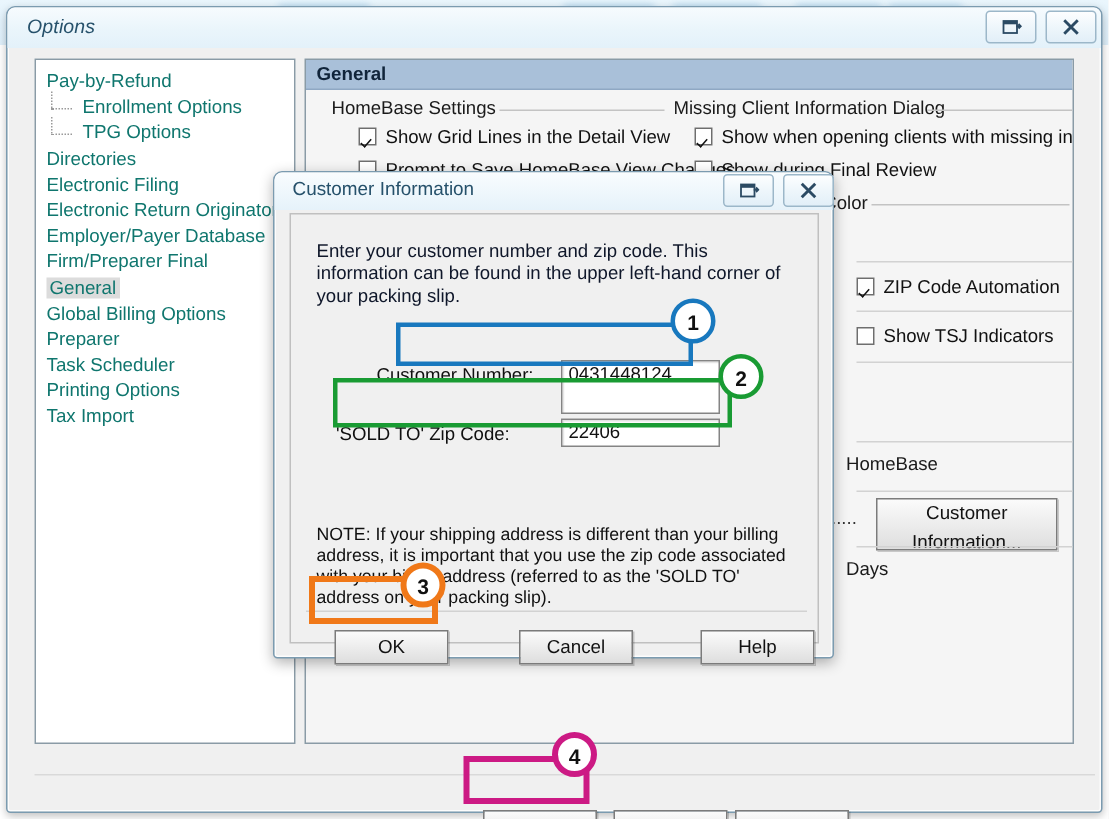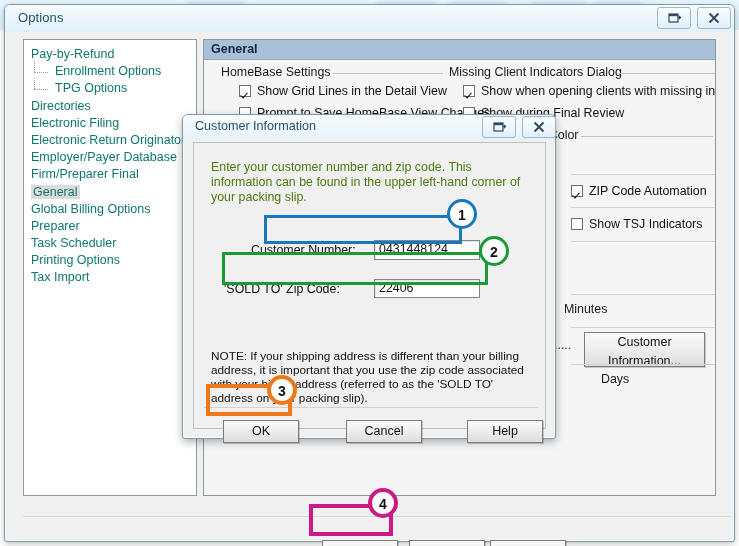--- a/index.html
+++ b/index.html
@@ -25,20 +25,21 @@
     background:#f0f0f0;
     border:1px solid #7b9bb0;
     border-radius:6px 6px 3px 3px;
     box-shadow:0 0 0 1px rgba(255,255,255,.85) inset, 0 2px 6px rgba(0,0,0,.25);
     box-sizing:border-box;
   }
   #options-titlebar{
     position:absolute;left:0;top:0;right:0;height:27px;
     background:linear-gradient(#f6fbfe,#eaf5fb 55%,#e3f1fa);
     border-radius:5px 5px 0 0;
+    font-style:italic;
   }
   #options-title{
     position:absolute;left:13px;top:5px;font-size:13px;color:#26516b;
     letter-spacing:.1px;
   }
   .titlebtn{
     position:absolute;top:2px;width:34px;height:22px;
     border:1px solid #9cb7c9;border-radius:3px;
     background:linear-gradient(#fdfeff,#eef6fb 50%,#e2eff8);
     box-sizing:border-box;
@@ -135,21 +136,21 @@
   }
   #cust-title{position:absolute;left:12px;top:4px;font-size:12.6px;color:#26516b;}
   #cust-restore{left:299px;top:1px;}
   #cust-close{left:339px;top:1px;}
   #cust-inner{
     position:absolute;left:10px;top:27px;width:353px;height:287px;
     background:#f0f0f0;border:1px solid #c0c0c0;box-sizing:border-box;
   }
   #cust-intro{
     position:absolute;left:17px;top:17px;width:320px;
-    font-size:12.4px;color:#4d7c0f;line-height:15px;
+    font-size:12.4px;color:#0f172a;line-height:15px;
   }
   .field-label{position:absolute;font-size:12.4px;color:#101010;white-space:nowrap;text-align:right;}
   .field-box{
     position:absolute;background:#fff;border:1px solid #848484;
     box-shadow:1px 1px 1px rgba(0,0,0,.12) inset;
     box-sizing:border-box;font-size:12.4px;color:#111;
     padding:0 0 0 4px;line-height:17px;
   }
   #note-text{
     position:absolute;left:17px;top:206px;width:322px;
@@ -236,21 +237,21 @@
         <span class="rule" style="left:112px;width:110px;"></span>
       </div>
       <div class="cb-row" style="left:35px;top:44px;">
         <span class="cb checked"></span><span>Show Grid Lines in the Detail View</span>
       </div>
       <div class="cb-row" style="left:35px;top:66px;">
         <span class="cb checked"></span><span>Prompt to Save HomeBase View Changes</span>
       </div>
 
       <div class="grp" style="left:245px;top:25px;">
-        <span>Missing Client Indicators Dialog</span>
+        <span>Missing Client Information Dialog</span>
         <span class="rule" style="left:169px;width:97px;"></span>
       </div>
       <div class="cb-row" style="left:259px;top:44px;">
         <span class="cb checked"></span><span>Show when opening clients with missing information</span>
       </div>
       <div class="cb-row" style="left:259px;top:66px;">
         <span class="cb checked"></span><span>Show during Final Review</span>
       </div>
 
       <div class="grp" style="left:17px;top:88px;">
@@ -265,26 +266,26 @@
       <span class="sep" style="left:367px;top:134px;width:145px;"></span>
       <div class="cb-row" style="left:367px;top:144px;">
         <span class="cb checked"></span><span>ZIP Code Automation</span>
       </div>
       <span class="sep" style="left:367px;top:167px;width:145px;"></span>
       <div class="cb-row" style="left:367px;top:177px;">
         <span class="cb"></span><span>Show TSJ Indicators</span>
       </div>
       <span class="sep" style="left:367px;top:201px;width:145px;"></span>
       <span class="sep" style="left:367px;top:254px;width:145px;"></span>
-      <span class="plain-lbl" style="left:360px;top:262px;">Minutes</span>
+      <span class="plain-lbl" style="left:360px;top:262px;">HomeBase</span>
       <span class="sep" style="left:367px;top:287px;width:145px;"></span>
       <span class="plain-lbl" style="left:350px;top:298px;color:#333;">.....</span>
       <div class="winbtn" style="position:absolute;left:380px;top:292px;width:121px;height:35px;line-height:19px;">Customer Information...</div>
       <span class="sep" style="left:367px;top:324px;width:145px;"></span>
-      <span class="plain-lbl" style="left:360px;top:332px;margin-left:37px;">Days</span>
+      <span class="plain-lbl" style="left:360px;top:332px;">Days</span>
     </div>
 
     <div id="options-footer-rule"></div>
     <div class="winbtn" id="opt-ok">OK</div>
     <div class="winbtn" id="opt-cancel">Cancel</div>
     <div class="winbtn" id="opt-help">Help</div>
   </div>
 </div>
 
 <div id="cust-dialog">
@@ -301,21 +302,21 @@
       <svg width="15" height="15" viewBox="0 0 15 15">
         <path d="M3 3 L12 12 M12 3 L3 12" stroke="#2b4a63" stroke-width="1.9" fill="none"></path>
       </svg>
     </div>
   </div>
 
   <div id="cust-inner">
     <div id="cust-intro">Enter your customer number and zip code. This information can be found in the upper left-hand corner of your packing slip.</div>
 
     <span class="field-label" style="left:57px;top:100px;">Customer Number:</span>
-    <div class="field-box" style="left:180px;top:97px;width:106px;height:20px;">0431448124</div>
+    <div class="field-box" style="left:180px;top:97px;width:106px;height:36px;">0431448124</div>
 
     <span class="field-label" style="left:30px;top:139px;">'SOLD TO' Zip Code:</span>
     <div class="field-box" style="left:180px;top:136px;width:106px;height:19px;">22406</div>
 
     <div id="note-text">NOTE: If your shipping address is different than your billing address, it is important that you use the zip code associated with your billing address (referred to as the 'SOLD TO' address on your packing slip).</div>
 
     <div id="cust-rule"></div>
     <div class="winbtn" id="cust-ok">OK</div>
     <div class="winbtn" id="cust-cancel">Cancel</div>
     <div class="winbtn" id="cust-help">Help</div>

